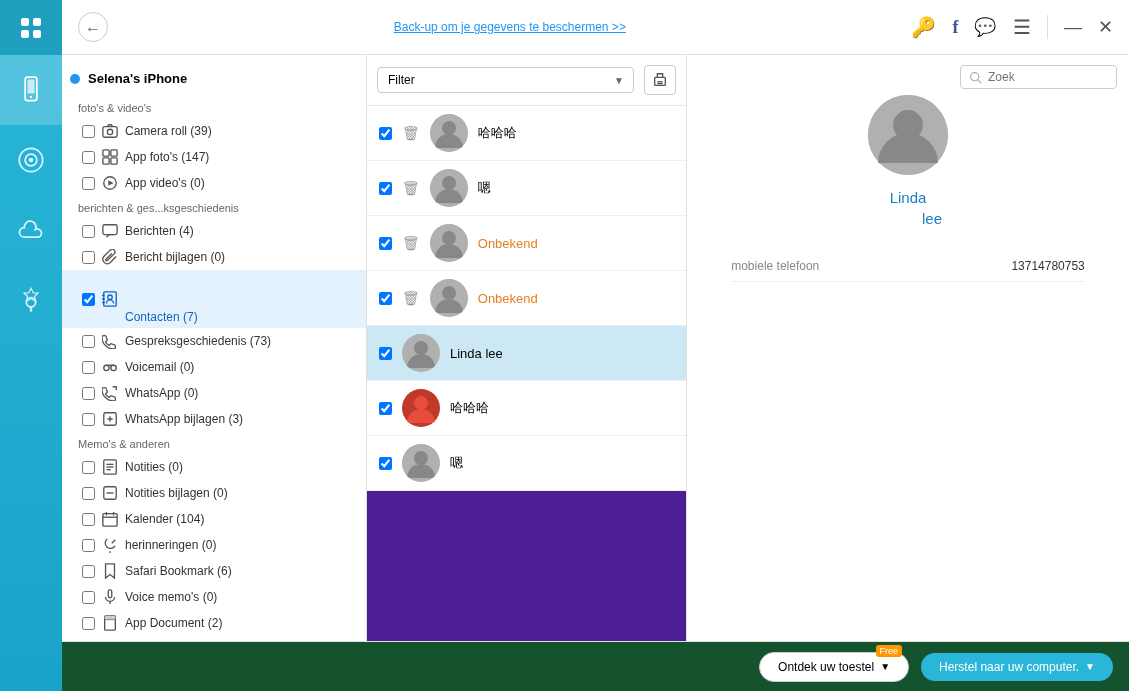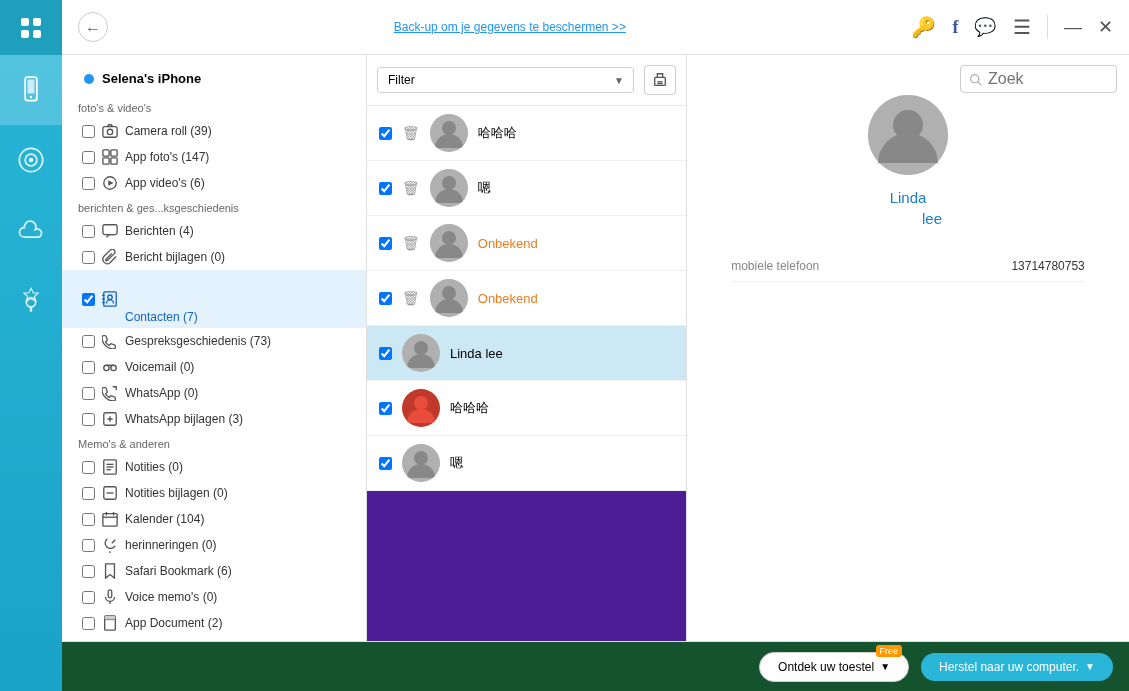--- a/index.html
+++ b/index.html
@@ -97,21 +97,21 @@
     
     .left-panel {
       width: 305px;
       background: white;
       border-right: 1px solid #e0e0e0;
       overflow-y: auto;
       padding: 10px 0;
     }
     .device-header {
       display: flex; align-items: center; gap: 8px;
-      padding: 6px 16px 10px 22px;
+      padding: 6px 16px 10px 8px;
       font-weight: bold; font-size: 13px;
     }
     .device-icon {
       width: 10px; height: 10px;
       background: #2196f3;
       border-radius: 50%;
     }
     .section-label {
       font-size: 11px;
       color: #666;
@@ -383,21 +383,21 @@
         <span class="tree-label">App foto's (147)</span>
       </div>
       <div class="tree-item">
         <input type="checkbox" style="">
         <span class="tree-icon">
           <svg viewBox="0 0 18 18" width="16" height="16" fill="none" stroke="#555" stroke-width="1.5">
             <circle cx="9" cy="9" r="7"></circle>
             <polygon points="7,6 13,9 7,12" fill="#555" stroke="none"></polygon>
           </svg>
         </span>
-        <span class="tree-label">App video's (6)</span>
+        <span class="tree-label">App video's (0)</span>
       </div>
 
       <div class="section-label">berichten &amp; ges...ksgeschiedenis</div>
       <div class="tree-item">
         <input type="checkbox" style="">
         <span class="tree-icon">
           <svg viewBox="0 0 18 18" width="16" height="16" fill="none" stroke="#555" stroke-width="1.5">
             <rect x="1" y="2" width="16" height="11" rx="2"></rect>
             <path d="M5 16l3-3h5"></path>
           </svg>
@@ -658,21 +658,21 @@
     </div>
 
     <div class="right-panel">
 
       <div style="position:absolute; top:10px; right:12px; display:flex; align-items:center; gap:8px;">
         <div class="search-box">
           <svg viewBox="0 0 16 16" width="13" height="13" fill="none" stroke="#aaa" stroke-width="1.5">
             <circle cx="7" cy="7" r="5"></circle>
             <line x1="11" y1="11" x2="15" y2="15"></line>
           </svg>
-          <input type="text" style="border: none; outline: none; font-size: 16px; width: 120px;" placeholder="Zoek">
+          <input type="text" style="border: none; outline: none; font-size: 12px; width: 120px;" placeholder="Zoek">
         </div>
 
       </div>
 
       <div class="detail-avatar">
         <svg viewBox="0 0 80 80" width="80" height="80">
           <circle cx="40" cy="40" r="40" fill="#b0b0b0"></circle>
           <circle cx="40" cy="30" r="15" fill="#888"></circle>
           <path d="M10 68a30 30 0 0 1 60 0" fill="#888"></path>
         </svg>

